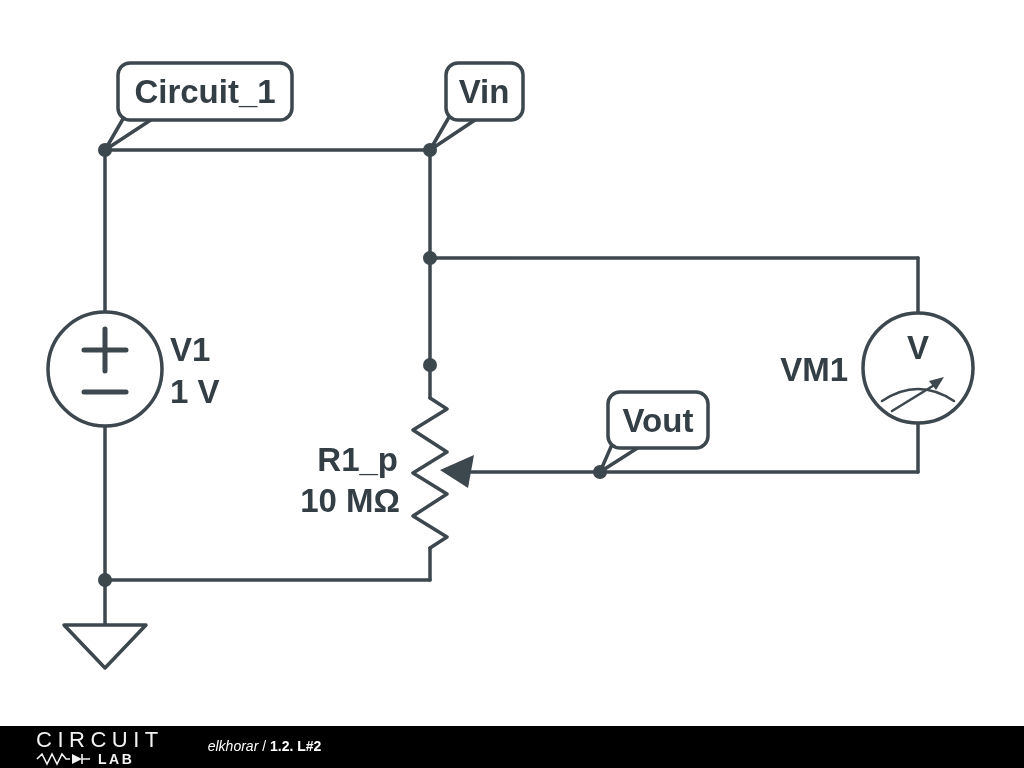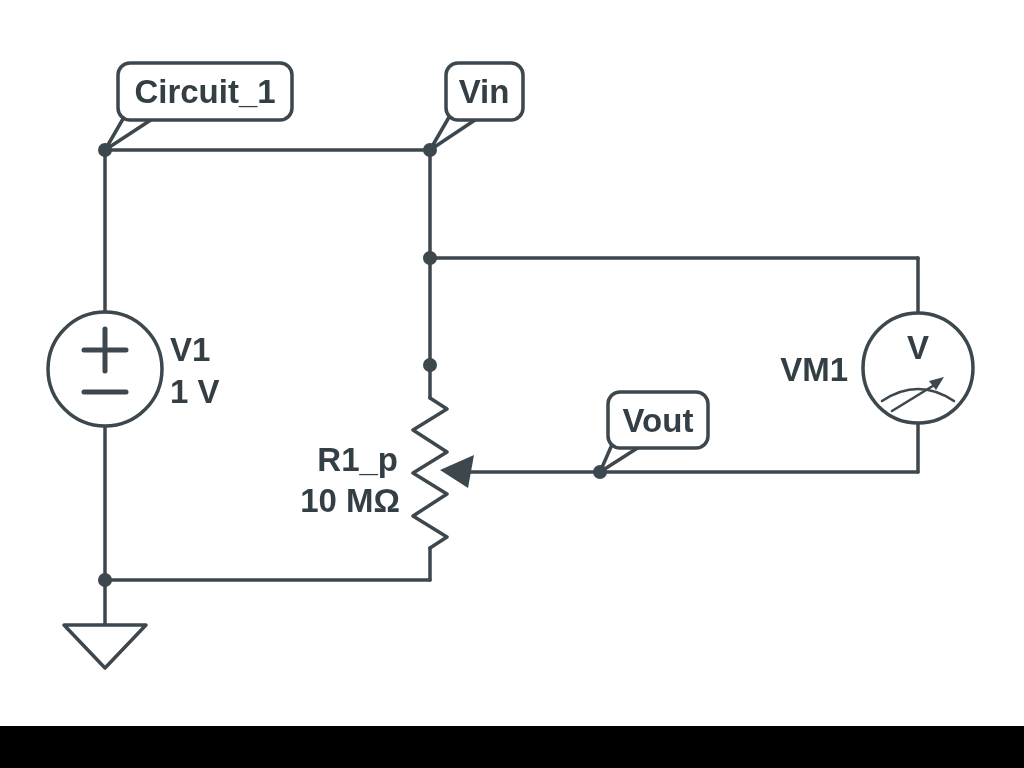--- a/index.html
+++ b/index.html
@@ -116,17 +116,29 @@
       <circle class="dot" cx="105" cy="150" r="7"></circle>
       <circle class="dot" cx="430" cy="150" r="7"></circle>
       <circle class="dot" cx="430" cy="258" r="7"></circle>
       <circle class="dot" cx="430" cy="365" r="7"></circle>
       <circle class="dot" cx="600" cy="472" r="7"></circle>
       <circle class="dot" cx="105" cy="580" r="7"></circle>
     </g>
   </svg>
 
   <div class="footer">
+    <div class="logo">
+      <div class="logo-top">CIRCUIT</div>
+      <div class="logo-bottom">
+        <svg width="62" height="14" viewBox="0 0 62 14">
+          <polyline points="1,7 6,2 11,12 16,2 21,12 26,2 30,7 34,7" fill="none" stroke="#f2f2f2" stroke-width="1.6"></polyline>
+          <polygon points="36,2 36,12 46,7" fill="#f2f2f2"></polygon>
+          <path d="M46 2 V12 M46 7 H54" stroke="#f2f2f2" stroke-width="1.6" fill="none"></path>
+        </svg>
+        <span class="logo-lab">LAB</span>
+      </div>
+    </div>
     <div class="meta">
+      <div class="meta-line1"><span class="author">elkhorar</span><span class="sep"> / </span><span class="doc-title">1.2. L#2</span></div>
     </div>
   </div>
 
 </div>
 
 </body></html>

